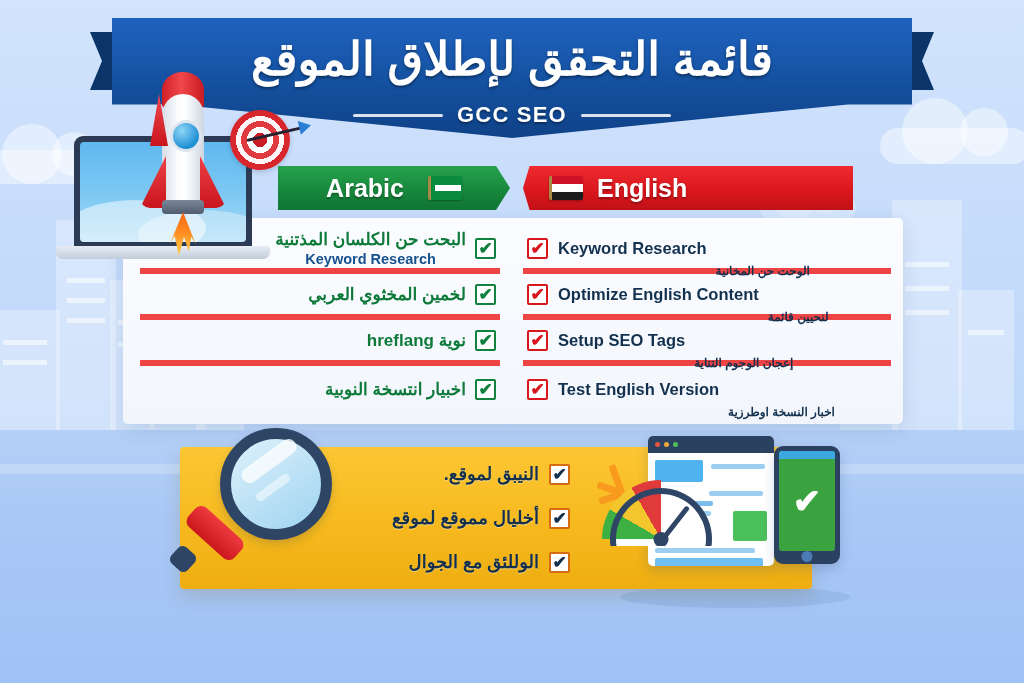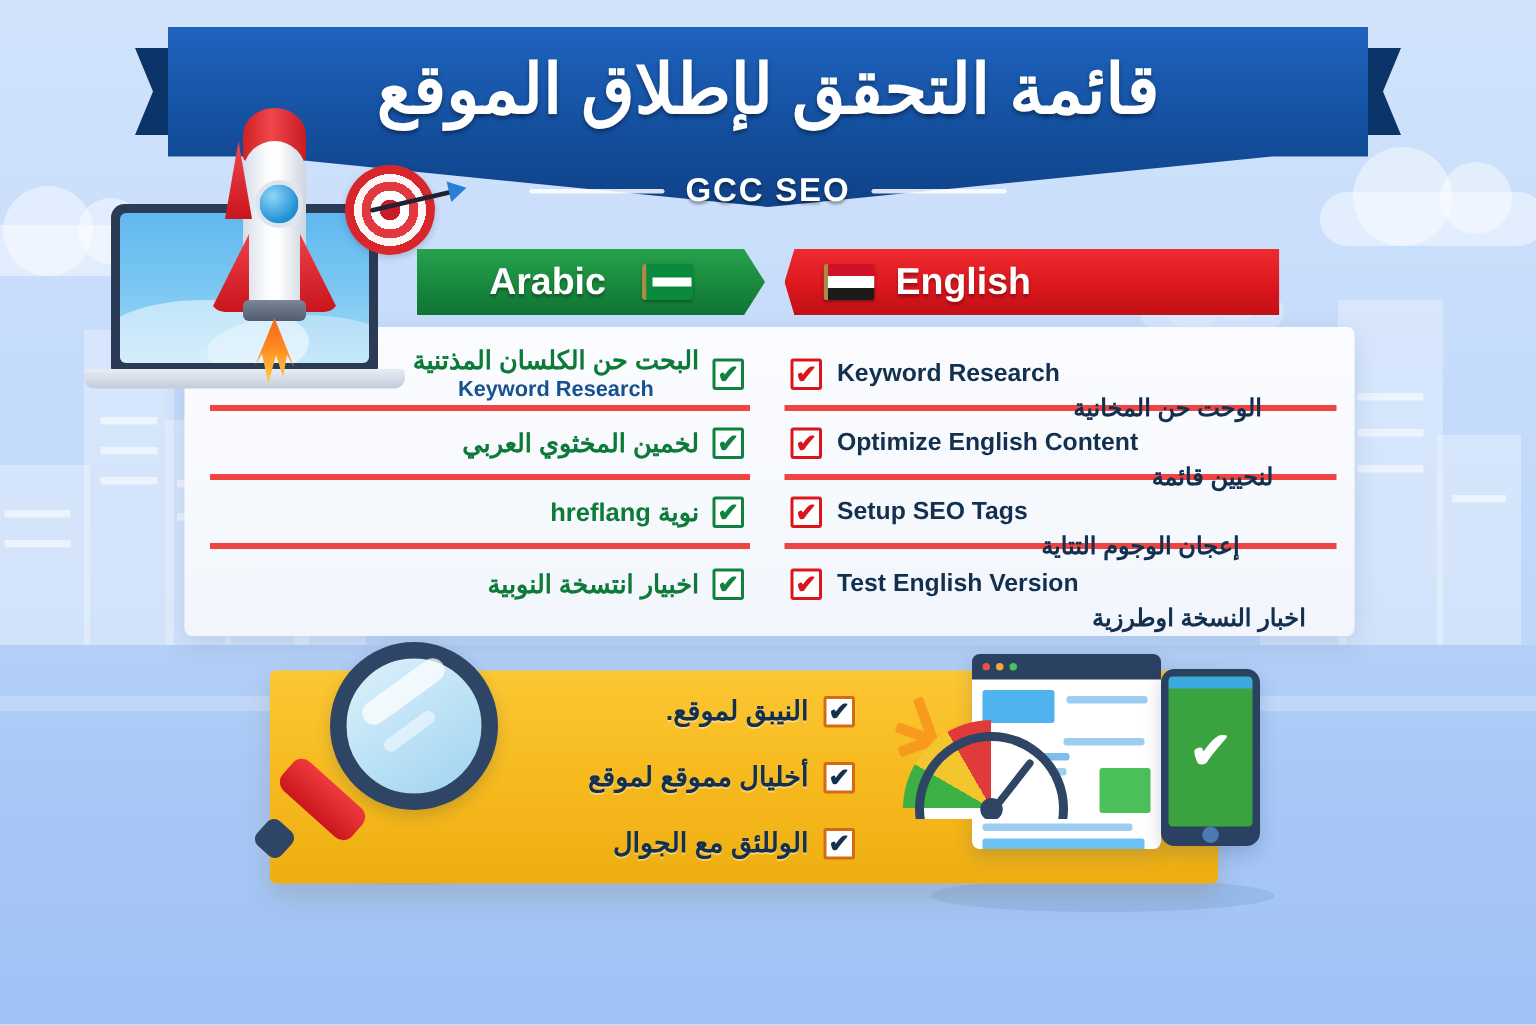--- a/index.html
+++ b/index.html
@@ -39,21 +39,21 @@
   .ribbon { position:absolute; inset:0;
             background:linear-gradient(180deg,#1f63bf 0%,#14509f 55%,#0f4288 100%);
             clip-path:polygon(0 0,100% 0,100% 72%,92% 72%,50% 100%,8% 72%,0 72%); }
   .ribbon-tail { position:absolute; top:14px; width:26px; height:58px;
             background:#0b3468; z-index:-1; }
   .tail-l { left:-22px; clip-path:polygon(0 0,100% 0,100% 100%,0 100%,12px 50%); }
   .tail-r { right:-22px; clip-path:polygon(0 0,100% 0,calc(100% - 12px) 50%,100% 100%,0 100%); }
   .title-ar { position:absolute; left:0; right:0; top:14px; text-align:center;
             font-size:46px; font-weight:bold; color:#fff; direction:rtl;
             letter-spacing:.5px; text-shadow:0 2px 3px rgba(0,0,0,.38); }
-  .subline { position:absolute; left:0; right:0; top:96px; display:flex;
+  .subline { position:absolute; left:0; right:0; top:84px; display:flex;
             align-items:center; justify-content:center; gap:14px; }
   .subline .rule { width:90px; height:3px; background:rgba(255,255,255,.85); border-radius:2px; }
   .subtitle { font-size:22px; font-weight:bold; color:#fff; letter-spacing:1.2px;
             text-shadow:0 2px 2px rgba(0,0,0,.35); }
 
   
   .art-left { position:absolute; left:46px; top:96px; width:260px; height:180px; z-index:8; }
   .laptop-screen { position:absolute; left:28px; top:40px; width:178px; height:112px;
       background:#2b3a55; border-radius:9px 9px 3px 3px; padding:6px; }
   .laptop-inner { width:100%; height:100%; border-radius:4px;
@@ -116,34 +116,34 @@
   .flag-ar:after { content:""; position:absolute; left:4px; top:9px; width:26px; height:6px; background:#fff; }
   .flag-en span { display:block; height:8px; }
   .flag-en .s1 { background:#ce1126; }
   .flag-en .s2 { background:#fff; }
   .flag-en .s3 { background:#1b1b1b; }
 
   
   .col { position:absolute; top:228px; z-index:6; }
   .col-ar { left:140px; width:360px; }
   .col-en { left:523px; width:368px; }
-  .row { display:flex; align-items:center; height:46px; border-bottom:4px solid #ef4444; }
+  .row { display:flex; align-items:center; height:46px; border-bottom:6px solid #ef4444; }
   .row:last-child { border-bottom:none; }
   .row-ar { justify-content:flex-end; flex-direction:row; gap:9px; padding-right:4px; }
   .row-en { justify-content:flex-start; gap:10px; padding-left:4px; }
   .chk { width:21px; height:21px; flex:none; border-radius:2px; background:#fff;
       display:flex; align-items:center; justify-content:center;
       font-size:17px; font-weight:bold; line-height:1; }
   .chk-g { border:2.5px solid #118140; color:#118140; }
   .chk-r { border:2.5px solid #d8161c; color:#d8161c; }
   .chk-y { border:2.5px solid #d46a12; color:#14304f; }
   .txt-ar { direction:rtl; text-align:right; font-size:17px; font-weight:bold; color:#0e7a3a; }
   .txt-ar .sub { display:block; font-size:14.5px; font-weight:bold; color:#16528f; direction:ltr; text-align:center; margin-top:1px; }
   .txt-en { font-size:16.5px; font-weight:bold; color:#13314f; display:flex; align-items:center; gap:9px; }
-  .txt-en .ar { direction:rtl; font-size:16px;margin-top:46px; }
+  .txt-en .ar { direction:rtl; font-size:12px;margin-top:46px; }
 
   
   .ypanel { position:absolute; left:180px; top:447px; width:632px; height:142px; z-index:4;
       background:linear-gradient(180deg,#fcc734 0%,#f6b91d 55%,#eeae12 100%);
       border-radius:4px; box-shadow:0 8px 18px rgba(120,90,10,.18); }
   .ylist { position:absolute; left:330px; top:452px; width:240px; z-index:7; }
   .yrow { display:flex; align-items:center; justify-content:flex-end; gap:10px; height:44px; }
   .ytxt { direction:rtl; text-align:right; font-size:18px; font-weight:bold; color:#14304f;
       text-shadow:0 1px 0 rgba(255,255,255,.35); }
 

